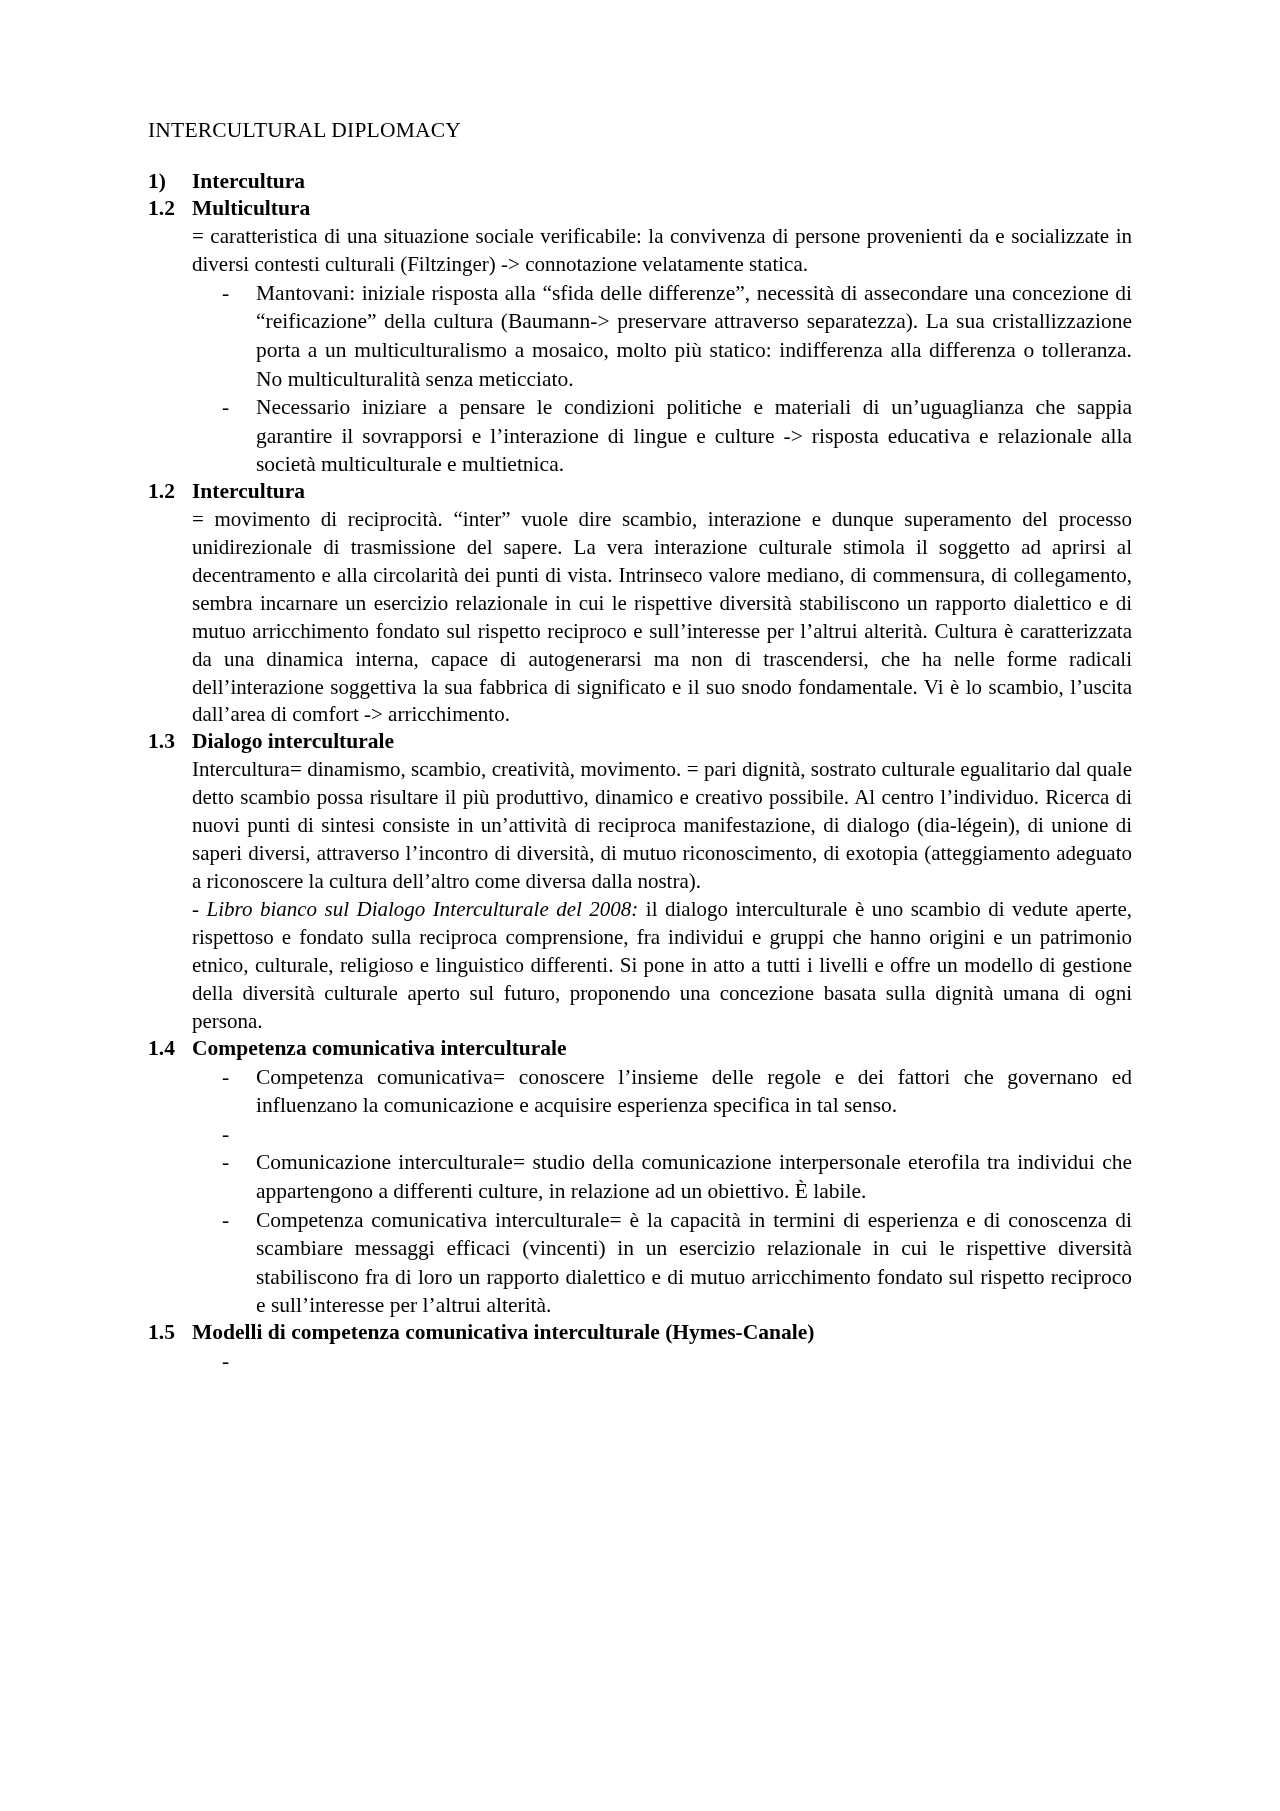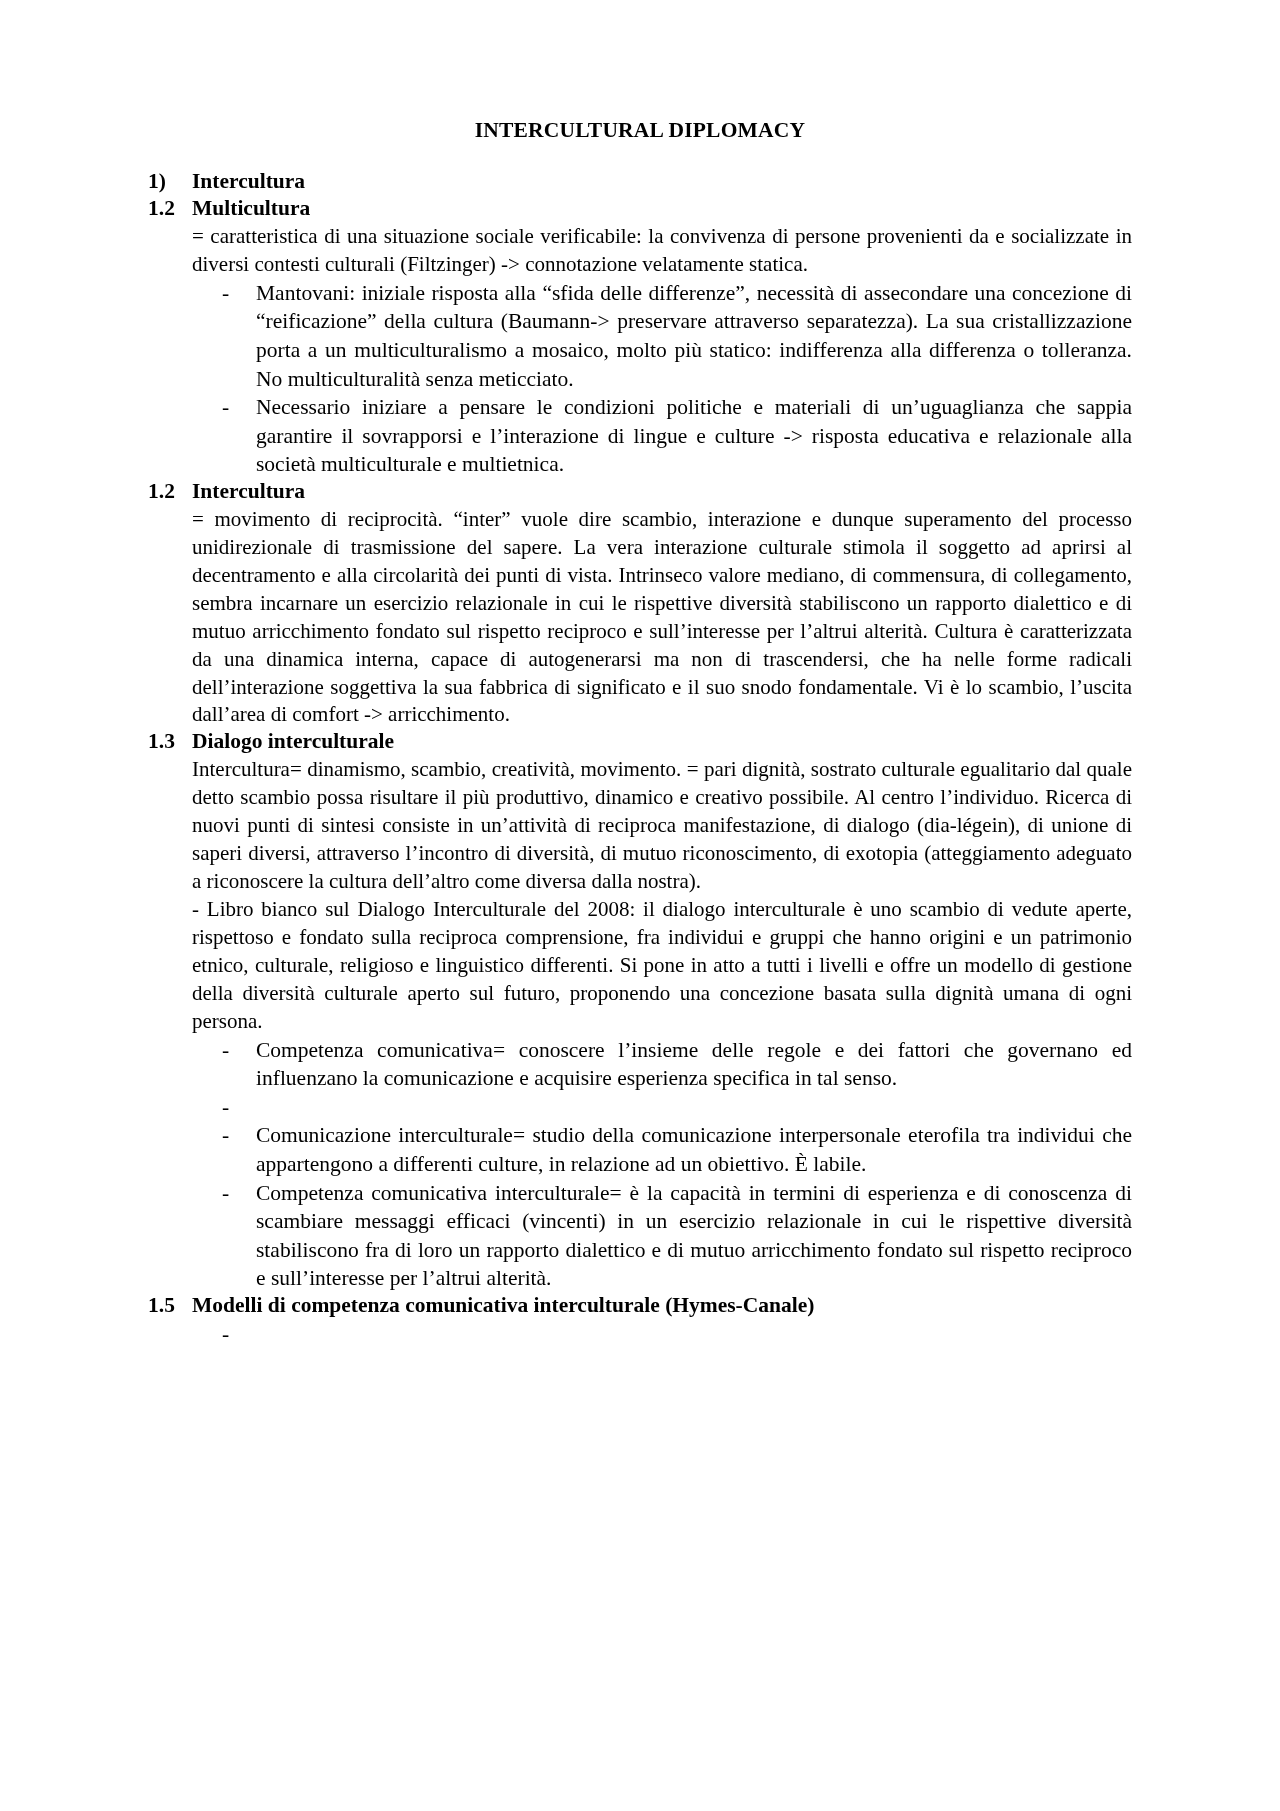--- a/index.html
+++ b/index.html
@@ -14,22 +14,21 @@
     color: #000000;
   }
   .page {
     width: 1280px;
     min-height: 1811px;
     box-sizing: border-box;
     padding: 118px 148px 40px 148px;
     background: #ffffff;
   }
   .doc-title {
-    text-align: center;
-    font-weight: bold;
+    font-weight: normal;
     font-size: 21.5px;
     letter-spacing: 0.2px;
     margin: 0 0 26px 0;
   }
   .heading-row {
     display: flex;
     align-items: flex-start;
     font-weight: bold;
     font-size: 21.5px;
     margin: 0 0 2px 0;
@@ -65,20 +64,21 @@
   }
   .bullet-dash {
     flex: 0 0 34px;
     width: 34px;
   }
   .bullet-text {
     flex: 1 1 auto;
     text-align: justify;
   }
   .italic {
+    font-style: italic;
   }
 </style>
 </head>
 <body>
 
 <div class="page">
 
   <div class="doc-title">INTERCULTURAL DIPLOMACY</div>
 
   <div class="heading-row">
@@ -108,20 +108,24 @@
   </div>
   <p class="para">= movimento di reciprocità. “inter” vuole dire scambio, interazione e dunque superamento del processo unidirezionale di trasmissione del sapere. La vera interazione culturale stimola il soggetto ad aprirsi al decentramento e alla circolarità dei punti di vista. Intrinseco valore mediano, di commensura, di collegamento, sembra incarnare un esercizio relazionale in cui le rispettive diversità stabiliscono un rapporto dialettico e di mutuo arricchimento fondato sul rispetto reciproco e sull’interesse per l’altrui alterità. Cultura è caratterizzata da una dinamica interna, capace di autogenerarsi ma non di trascendersi, che ha nelle forme radicali dell’interazione soggettiva la sua fabbrica di significato e il suo snodo fondamentale. Vi è lo scambio, l’uscita dall’area di comfort -&gt; arricchimento.</p>
 
   <div class="heading-row">
     <span class="heading-num">1.3</span>
     <span class="heading-text">Dialogo interculturale</span>
   </div>
   <p class="para">Intercultura= dinamismo, scambio, creatività, movimento. = pari dignità, sostrato culturale egualitario dal quale detto scambio possa risultare il più produttivo, dinamico e creativo possibile. Al centro l’individuo. Ricerca di nuovi punti di sintesi consiste in un’attività di reciproca manifestazione, di dialogo (dia-légein), di unione di saperi diversi, attraverso l’incontro di diversità, di mutuo riconoscimento, di exotopia (atteggiamento adeguato a riconoscere la cultura dell’altro come diversa dalla nostra).</p>
   <p class="para"><span>- </span><span class="italic">Libro bianco sul Dialogo Interculturale del 2008:</span><span> il dialogo interculturale è uno scambio di vedute aperte, rispettoso e fondato sulla reciproca comprensione, fra individui e gruppi che hanno origini e un patrimonio etnico, culturale, religioso e linguistico differenti. Si pone in atto a tutti i livelli  e offre un modello di gestione della diversità culturale aperto sul futuro, proponendo una concezione basata sulla dignità umana di ogni persona.</span></p>
 
+  <div class="heading-row">
+    <span class="heading-num">1.4</span>
+    <span class="heading-text">Competenza comunicativa interculturale</span>
+  </div>
   <ul class="bullets">
     <li class="bullet">
       <span class="bullet-dash">-</span>
       <span class="bullet-text">Competenza comunicativa= conoscere l’insieme delle regole e dei fattori che governano ed influenzano la comunicazione e acquisire esperienza specifica in tal senso.</span>
     </li>
     <li class="bullet">
       <span class="bullet-dash">-</span>
     </li>
     <li class="bullet">
       <span class="bullet-dash">-</span>

